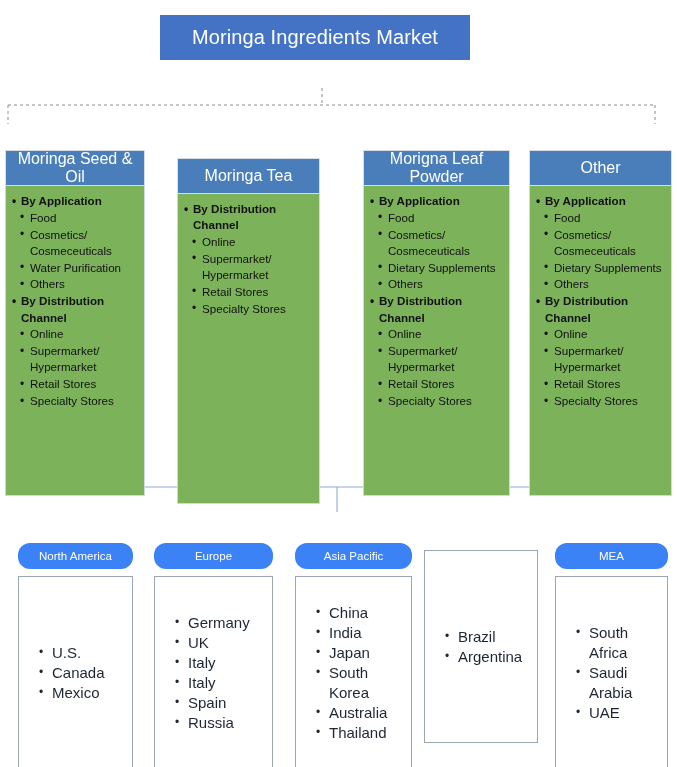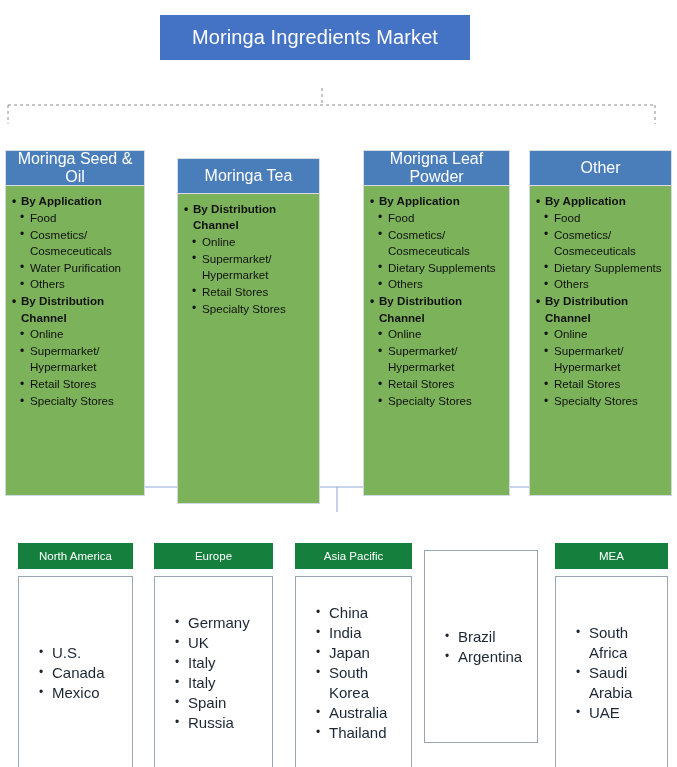--- a/index.html
+++ b/index.html
@@ -109,28 +109,29 @@
   }
   ul.seg-list li.lvl2::before {
     left: 10px;
   }
 
   
   .reg-col {
     position: absolute;
   }
   .reg-head {
-    background: #15803d;
+    background: #3b82f6;
     color: #ffffff;
     height: 26px;
     display: flex;
     align-items: center;
     justify-content: center;
     font-size: 11.5px;
     box-sizing: border-box;
+    border-radius: 12px;
   }
   .reg-body {
     background: #ffffff;
     border: 1px solid #9aa6b4;
     box-sizing: border-box;
     height: 193px;
     display: flex;
     align-items: center;
     padding: 0 6px;
   }

